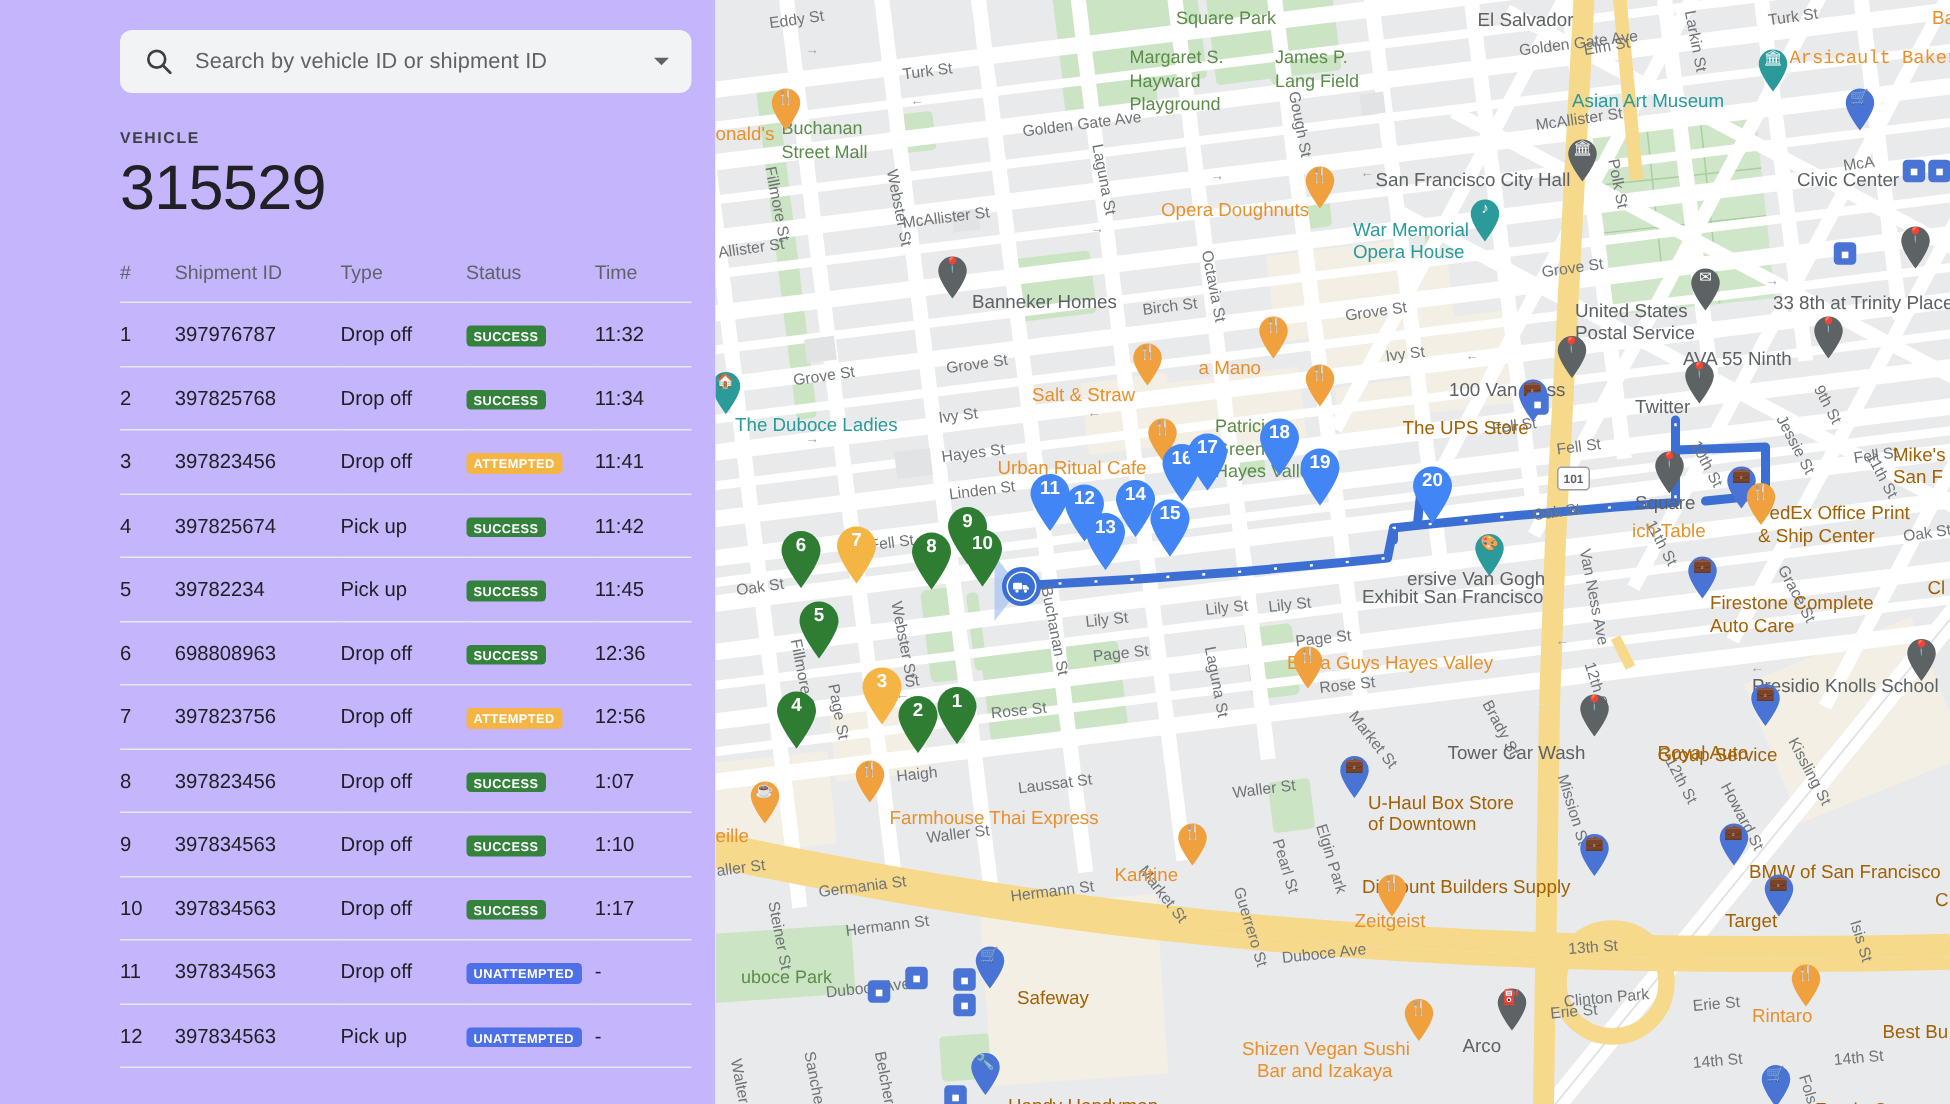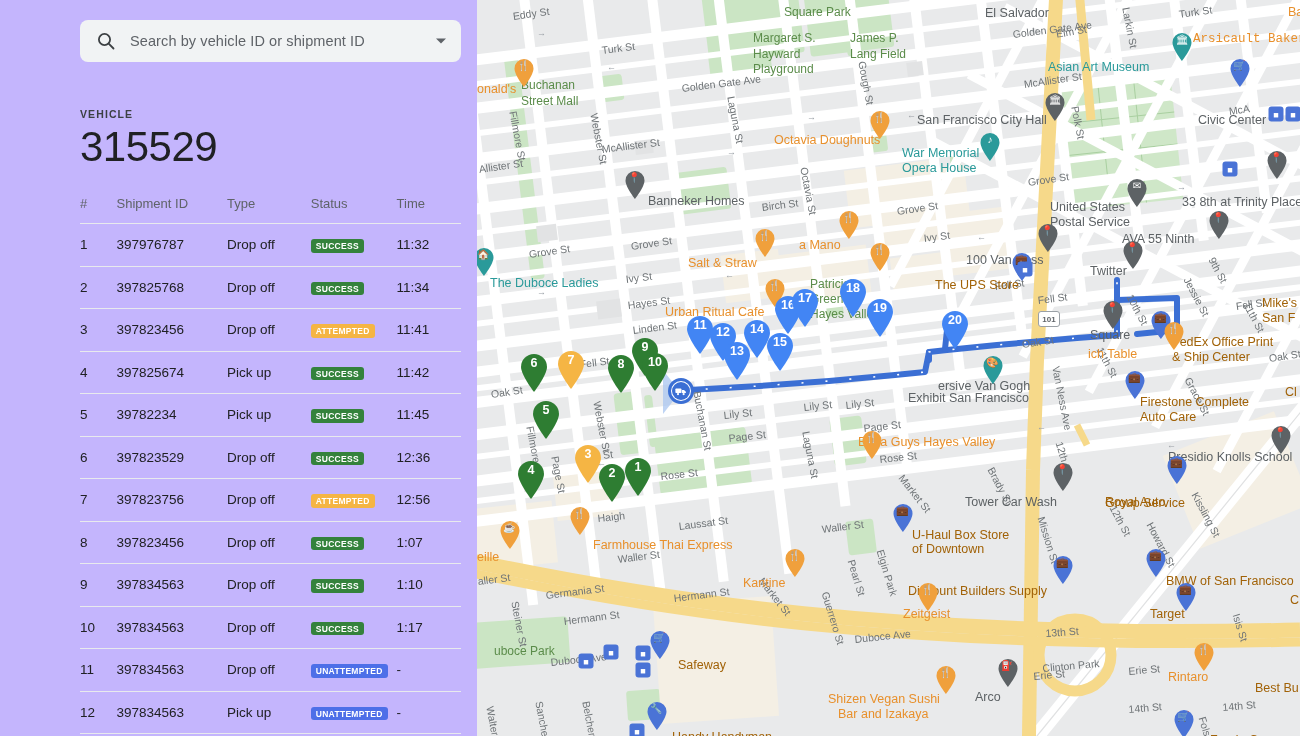--- a/index.html
+++ b/index.html
@@ -42,21 +42,21 @@
     letter-spacing: .1px;
   }
   .search-input::placeholder { color: #5f6368; opacity: 1; }
   .dropdown-caret {
     flex: 0 0 12px; height: 12px;
     display: flex; align-items: center; justify-content: center;
     cursor: pointer;
   }
   .dropdown-caret svg { display: block; }
 
-  .vehicle-block { margin-top: 46px; }
+  .vehicle-block { margin-top: 24px; }
   .vehicle-label {
     font-size: 10.5px;
     font-weight: bold;
     letter-spacing: 1.1px;
     color: #3c4043;
     text-transform: uppercase;
   }
   .vehicle-id {
     margin-top: 4px;
     font-size: 42px;
@@ -274,21 +274,21 @@
             </tr>
             <tr>
               <td>5</td>
               <td>39782234</td>
               <td>Pick up</td>
               <td><span class="badge badge-success">SUCCESS</span></td>
               <td>11:45</td>
             </tr>
             <tr>
               <td>6</td>
-              <td>397823529</td>
+              <td>698808963</td>
               <td>Drop off</td>
               <td><span class="badge badge-success">SUCCESS</span></td>
               <td>12:36</td>
             </tr>
             <tr>
               <td>7</td>
               <td>397823756</td>
               <td>Drop off</td>
               <td><span class="badge badge-attempted">ATTEMPTED</span></td>
               <td>12:56</td>
@@ -591,21 +591,21 @@
         <div class="lbl lbl-poi-green" style="left: 276px; top: 63px;">Playground</div>
         <div class="lbl lbl-poi-green" style="left: 373px; top: 32px;">James P.</div>
         <div class="lbl lbl-poi-green" style="left: 373px; top: 48px;">Lang Field</div>
         <div class="lbl lbl-poi-gray" style="left: 508px; top: 6px;">El Salvador</div>
         <div class="lbl lbl-poi-orange" style="left: 716px; top: 32px; font-family: Liberation Mono, monospace;">Arsicault Bakery</div>
         <div class="lbl lbl-poi-orange" style="left: 0px; top: 82px;">onald's</div>
         <div class="lbl lbl-poi-green" style="left: 44px; top: 79px;">Buchanan</div>
         <div class="lbl lbl-poi-green" style="left: 44px; top: 95px;">Street Mall</div>
         <div class="lbl lbl-poi-teal" style="left: 571px; top: 60px;">Asian Art Museum</div>
         <div class="lbl lbl-poi-gray" style="left: 721px; top: 113px;">Civic Center</div>
-        <div class="lbl lbl-poi-orange" style="left: 297px; top: 133px;">Octavia Doughnuts</div>
+        <div class="lbl lbl-poi-orange" style="left: 297px; top: 133px;">Opera Doughnuts</div>
         <div class="lbl lbl-poi-gray" style="left: 440px; top: 113px;">San Francisco City Hall</div>
         <div class="lbl lbl-poi-teal" style="left: 425px; top: 146px;">War Memorial</div>
         <div class="lbl lbl-poi-teal" style="left: 425px; top: 161px;">Opera House</div>
         <div class="lbl lbl-poi-gray" style="left: 171px; top: 194px;">Banneker Homes</div>
         <div class="lbl lbl-poi-gray" style="left: 573px; top: 200px;">United States</div>
         <div class="lbl lbl-poi-gray" style="left: 573px; top: 215px;">Postal Service</div>
         <div class="lbl lbl-poi-gray" style="left: 705px; top: 195px;">33 8th at Trinity Place</div>
         <div class="lbl lbl-poi-gray" style="left: 645px; top: 232px;">AVA 55 Ninth</div>
         <div class="lbl lbl-poi-orange" style="left: 211px; top: 256px;">Salt &amp; Straw</div>
         <div class="lbl lbl-poi-orange" style="left: 322px; top: 238px;">a Mano</div>

